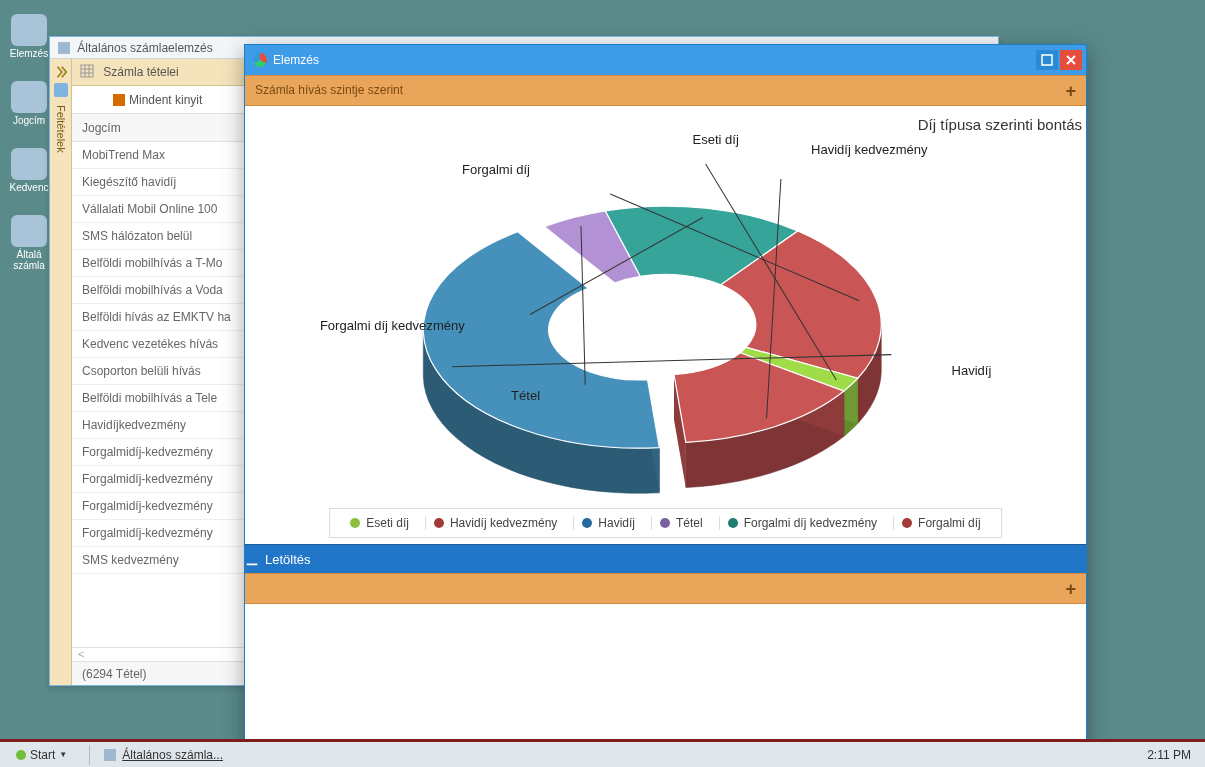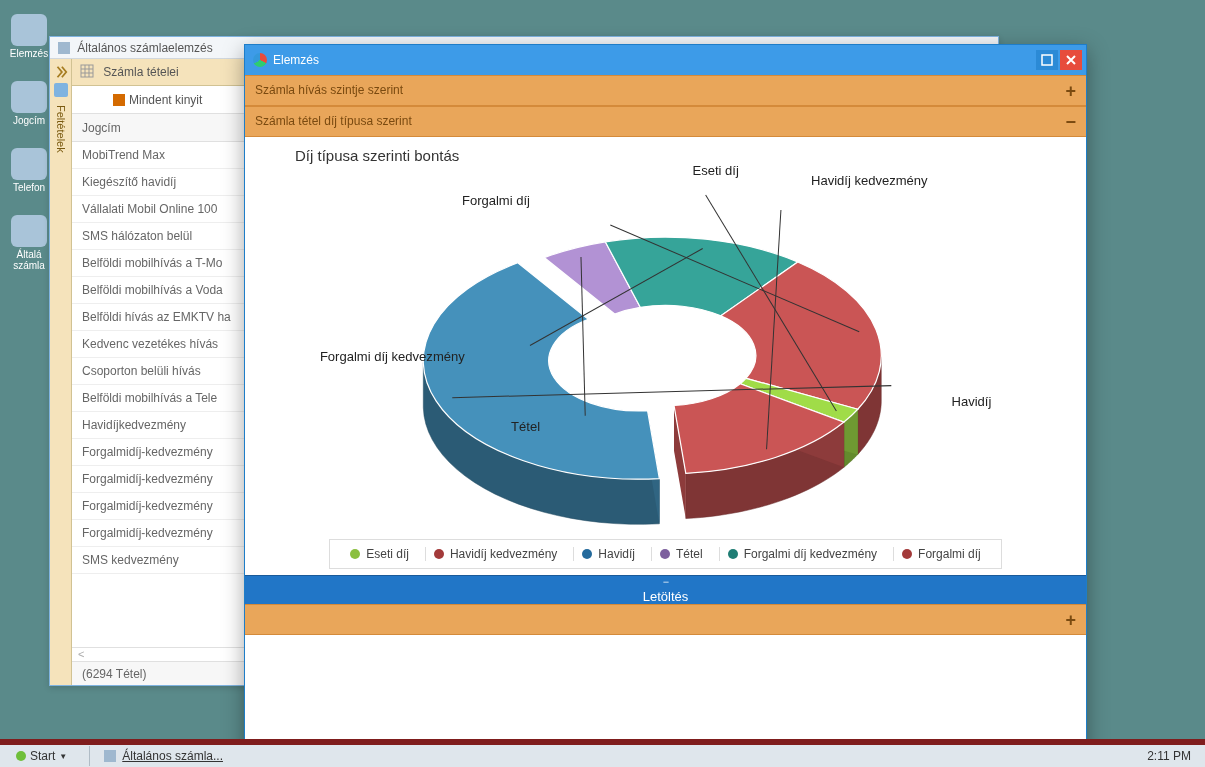--- a/index.html
+++ b/index.html
@@ -54,62 +54,62 @@
   .win-btn.max { background:#2b8ad6; }
   .win-btn.close { background:#e74c3c; }
   .win-btn svg { width:12px; height:12px; fill:#fff; }
 
   .accordion-hd { height:31px; line-height:31px; padding:0 10px; font-size:12px;
     background:#e9a65a; border-top:1px solid #d48a3a; border-bottom:1px solid #d48a3a;
     color:#7a4a10; display:flex; align-items:center; }
   .accordion-hd .sp { flex:1; }
   .acc-icon { font-size:18px; font-weight:bold; color:#7a4a10; line-height:1; }
 
-  .chart-pane { height:438px; padding:4px; display:flex; flex-direction:column; background:#fff; }
+  .chart-pane { height:438px; padding:4px; display:flex; flex-direction:column; background:#fff;text-align:right; }
   .chart-title { font-size:15px; color:#333; padding:6px 0 0 46px; }
   .chart-area { flex:1; position:relative; }
   .chart-area svg { position:absolute; inset:0; width:100%; height:100%; }
   .legend { height:30px; border:1px solid #ddd; margin:2px 80px;
     display:flex; align-items:center; justify-content:center; gap:8px; font-size:12px; color:#444; }
   .legend .item { display:flex; align-items:center; gap:6px; padding:0 8px; }
   .legend .item + .item { border-left:1px solid #ddd; }
   .legend .dot { width:10px; height:10px; border-radius:50%; }
 
   .dl-btn { height:29px; background:#2176c7; color:#fff; font-size:13px;
     display:flex; align-items:center; justify-content:flex-start; gap:6px;
-    border-top:1px solid #1a5a99; cursor:pointer;flex-direction:column; }
+    border-top:1px solid #1a5a99; cursor:pointer; }
   .dl-btn svg { width:14px; height:14px; fill:#fff; }
 
   .modal-footer { position:absolute; left:0; right:0; bottom:0; height:50px;
     background:#3d9be8; display:flex; align-items:center; justify-content:flex-end; padding:0 8px; }
   .close-btn { background:#0f766e; color:#fff; font-size:13px; padding:10px 14px;
     display:flex; align-items:center; gap:8px; cursor:pointer;
     box-shadow:inset 0 -2px rgba(0,0,0,0.2), 0 1px 2px rgba(0,0,0,0.2); }
   .close-btn svg { width:18px; height:18px; fill:#fff; opacity:.9; }
 
   
   .taskbar { position:absolute; left:0; right:0; bottom:0; height:28px;
-    background:#dfe6ec; border-top:6px solid #7f1d1d; display:flex; align-items:center;
+    background:#dfe6ec; border-top:3px solid #7f1d1d; display:flex; align-items:center;
     font-size:12px; color:#333; padding:0 8px; }
   .taskbar .start { display:flex; align-items:center; gap:4px; padding:0 8px; }
   .taskbar .start .gic { width:10px;height:10px;border-radius:50%;background:#6fbf3a; }
   .taskbar .start .dd { font-size:8px; }
   .taskbar .divider { width:1px; height:20px; background:#b0bcc6; margin:0 14px; }
   .taskbar .task { display:flex; align-items:center; gap:6px;text-decoration:underline; }
   .taskbar .task .tic { width:12px;height:12px;background:#9fb8cf; }
   .taskbar .sp { flex:1; }
   .taskbar .clock { padding:0 6px; }
 </style>
 </head>
 <body>
 
 <div class="desk-icons">
   <div class="desk-icon"><div class="glyph"></div><span>Elemzés</span></div>
   <div class="desk-icon"><div class="glyph"></div><span>Jogcím</span></div>
-  <div class="desk-icon"><div class="glyph"></div><span>Telefon</span></div>
+  <div class="desk-icon"><div class="glyph"></div><span>Kedvenc</span></div>
   <div class="desk-icon"><div class="glyph"></div><span>Általá számla</span></div>
 </div>
 
 <div class="bg-window">
   <div class="bg-title">
     <span class="ic"></span>
     <span>Általános számlaelemzés</span>
   </div>
   <div class="bg-body">
     <div class="sidebar">
@@ -180,25 +180,20 @@
         <svg viewBox="0 0 12 12">
           <path d="M2 2l8 8M10 2l-8 8" stroke="#fff" stroke-width="2"></path>
         </svg>
       </div>
   </div>
 
   <div class="accordion-hd">
     <span>Számla hívás szintje szerint</span>
       <span class="sp"></span>
     <span class="acc-icon">+</span>
-  </div>
-  <div class="accordion-hd">
-    <span>Számla tétel díj típusa szerint</span>
-      <span class="sp"></span>
-    <span class="acc-icon">−</span>
   </div>
 
   <div class="chart-pane">
     <div class="chart-title">Díj típusa szerinti bontás</div>
     <div class="chart-area">
       <svg id="donut" viewBox="0 0 830 360">
           <path d="M 408.8886258327623 307.69287579494096 L 385.27826524724026 308.2020066046135 L 361.70869325295627 307.2860987268859 L 338.464585240262 304.95621457870334 L 315.82668561654407 301.2404947083761 L 294.0684169502599 296.1838179115301 L 273.4525775487974 289.84725918101526 L 254.22816735710512 282.3073520377004 L 236.62738051417398 273.65516415179013 L 220.86280089154081 263.99519741939076 L 207.12483448634848 253.44412577929916 L 195.57940968074934 242.12938601477552 L 186.3659731441232 230.1876385607219 L 179.5958055837812 217.76311690677437 L 175.35067768666894 205.00588553236543 L 173.68186248572465 192.07002741457234 L 173.68186248572465 237.07002741457234 L 173.68186248572465 237.07002741457234 L 174.4211945272643 245.16750732469217 L 176.17190486156977 253.2180098113514 L 178.92572855758723 261.18352924523697 L 182.66966508488306 269.0264611936577 L 187.38603968786725 276.709779947367 L 193.05258682657384 284.1972133152896 L 199.64255529008213 291.4534138619631 L 207.12483448634842 298.4441257792991 L 215.46410131224698 305.13634660487924 L 224.62098691046086 311.4984830233298 L 234.55226252597924 317.5005000152517 L 245.21104358479278 323.11406264958896 L 256.54701103134914 328.3126698500472 L 268.5066488798582 333.0717795040649 L 281.0334968579901 337.3689243237094 L 294.0684169502599 341.1838179115301 L 307.54987258277384 344.49845053064337 L 321.41421913133365 347.2971741269258 L 335.596004381439 349.5667762019369 L 350.02827752174534 351.29654218782275 L 364.64290521225 352.4783060297357 L 379.3708932350798 353.1064887369747 L 394.1427122093978 353.1781247208512 L 408.8886258327623 352.69287579494096 Z" fill="#2b5b75" stroke="#244c62" stroke-width="0.5"></path>
           <path d="M 408.8886258327623 307.69287579494096 L 408.8886258327623 352.69287579494096 L 397.125086667948 284.99466220193153 L 397.125086667948 239.9946622019315 Z" fill="#306582"></path>
           <path d="M 629.9882114135851 186.235670525717 L 629.5021199496551 193.02580429849928 L 628.3046607826127 199.7893215605879 L 626.3998051262503 206.5037920080734 L 623.7938701805717 213.14694799427252 L 620.495498181641 219.69675837741184 L 616.5156277407567 226.13150158397417 L 611.8674575680056 232.42983764540327 L 606.5664027004991 238.5708789692665 L 606.5664027004991 283.57087896926646 L 606.5664027004991 283.57087896926646 L 608.4049224753637 281.5426110273889 L 610.1721578845754 279.49534572864883 L 611.8674575680056 277.42983764540327 L 613.4901966792909 275.34684807385685 L 615.0397771161353 273.247144753467 L 616.5156277407567 271.13150158397417 L 617.9172045903944 269.00069834016034 L 619.2439910778003 266.85552038444337 L 620.495498181641 264.6967583774118 L 621.6712646267385 262.5252079864059 L 622.7708570540858 260.3416695922541 L 623.7938701805717 258.1469479942725 L 624.7399269483592 255.94185211363484 L 625.608678663859 253.72719469522377 L 626.3998051262503 251.5037920080734 L 627.1130147454984 249.27246354451145 L 627.7480446498284 247.0340317181148 L 628.3046607826127 244.7893215605879 L 628.782657988639 242.53916041767553 L 629.1818600897253 240.28437764422364 L 629.5021199496551 238.02580429849928 L 629.7433195284083 235.7642728358824 L 629.9053699256676 233.50061680204303 L 629.9882114135851 231.235670525717 Z" fill="#7f3535" stroke="#6a2c2c" stroke-width="0.5"></path>
           <path d="M 606.5664027004991 238.5708789692665 L 606.5664027004991 283.57087896926646 L 495.1905871769531 252.69952498697734 L 495.1905871769531 207.69952498697734 Z" fill="#8d3b3b"></path>

